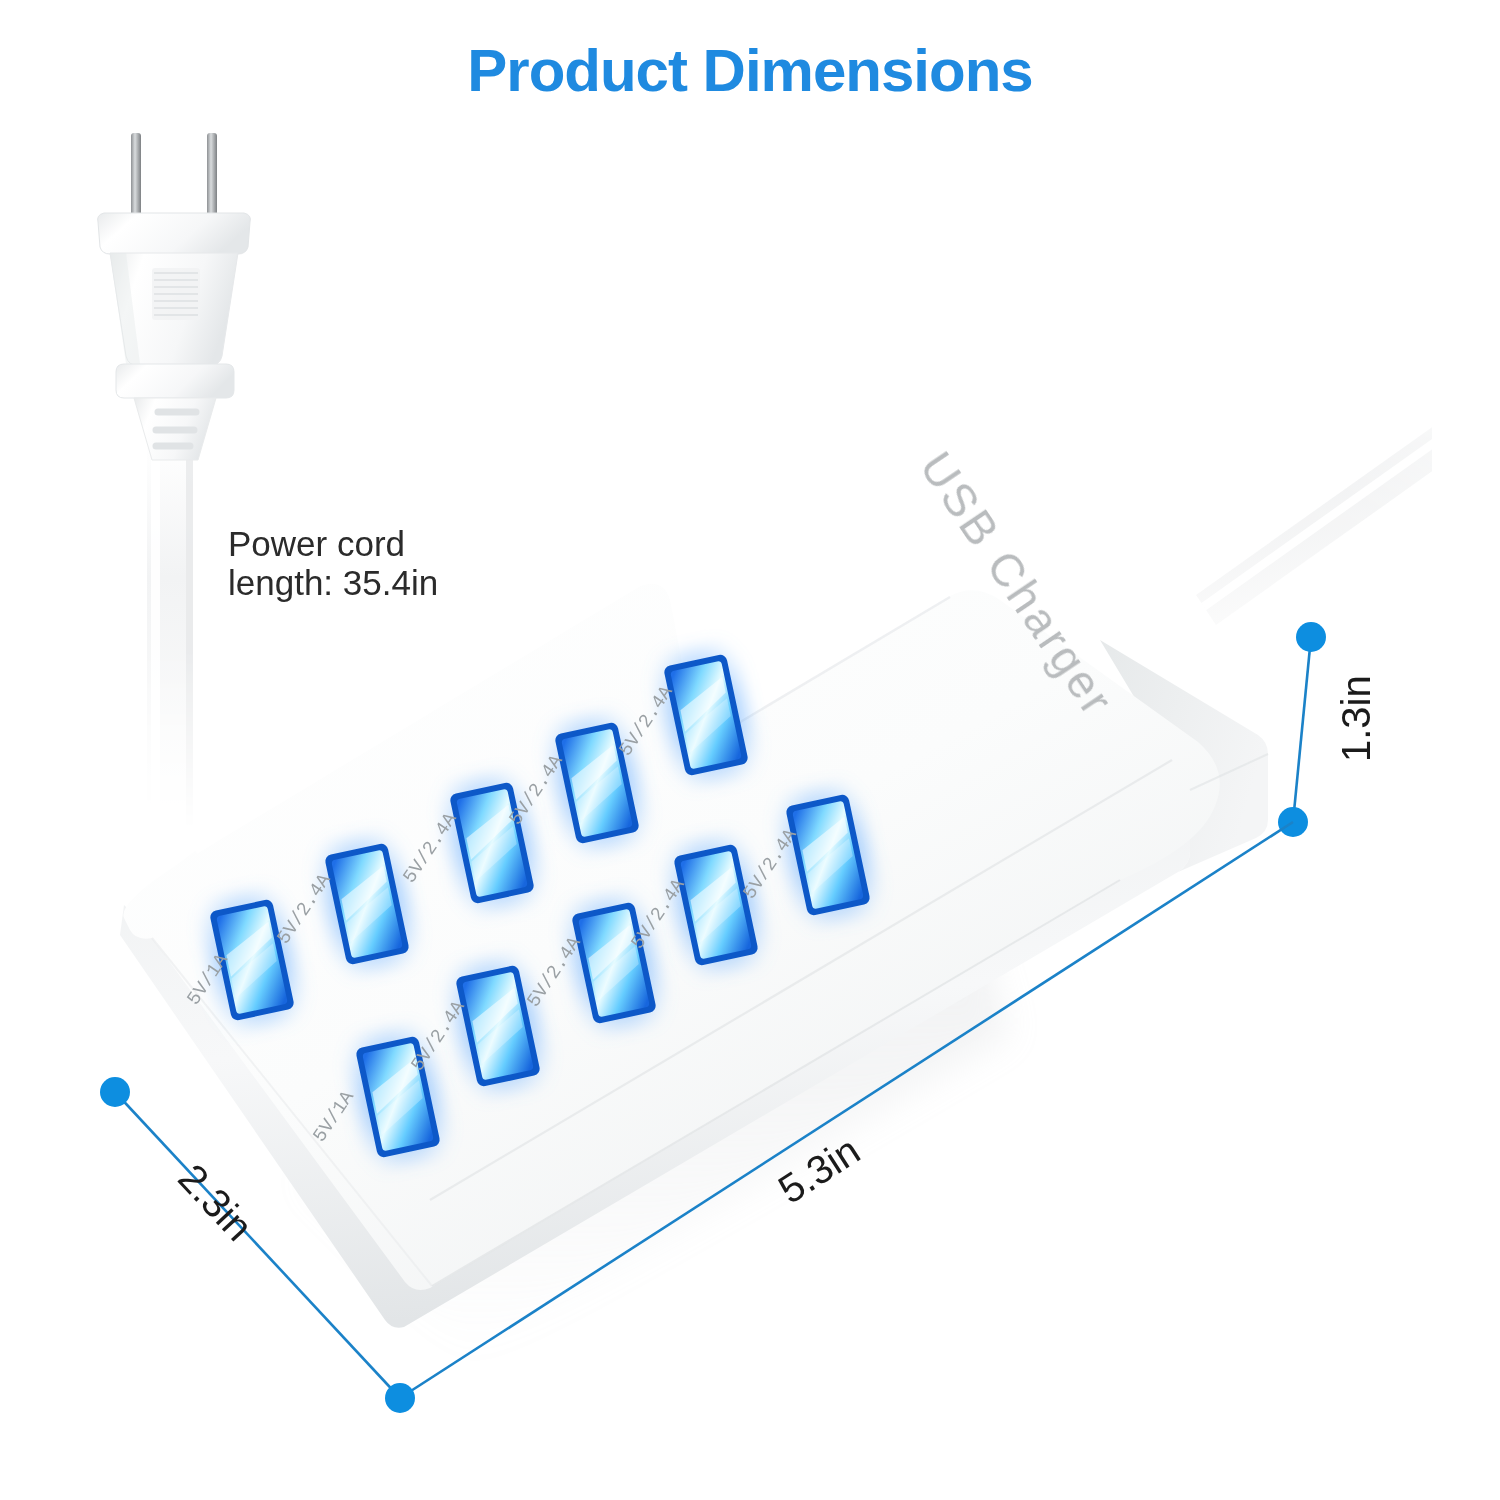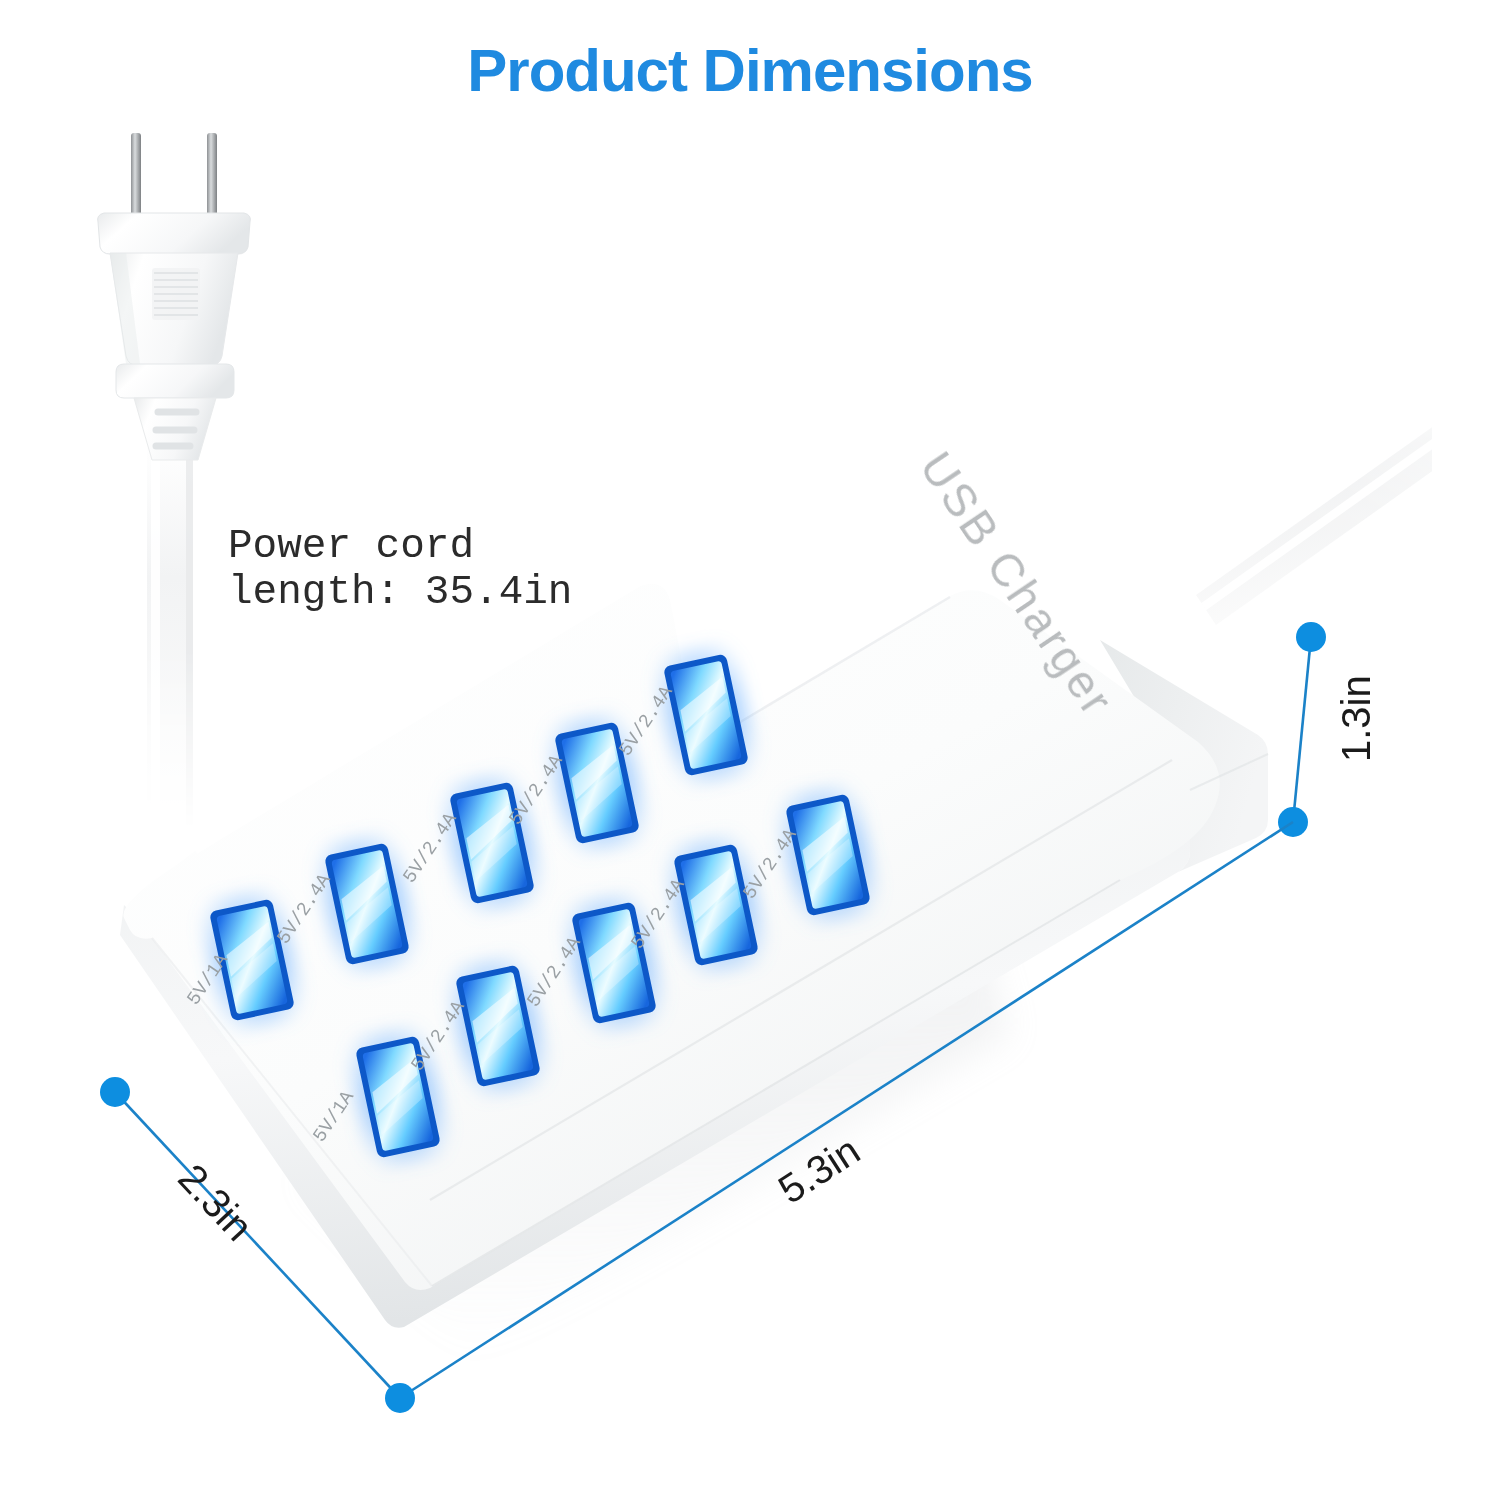--- a/index.html
+++ b/index.html
@@ -13,22 +13,22 @@
     position:absolute;left:0;top:36px;width:1500px;
     text-align:center;
     font-family:"Liberation Sans", sans-serif;
     font-size:60px;font-weight:bold;
     letter-spacing:-1px;
     color:#1f8ae0;
     white-space:nowrap;
   }
   .cordlabel{
     position:absolute;left:228px;top:524px;
-    font-family:Liberation Mono, monospace;
-    font-size:41px;font-weight:300;line-height:1.12;
+    font-family:Liberation Sans, sans-serif;
+    font-size:35px;font-weight:300;line-height:1.12;
     color:#2b2b2b;white-space:pre;
   }
   svg.art{position:absolute;left:0;top:0;width:1500px;height:1500px;}
   .dimtxt{
     font-family:"Liberation Sans", sans-serif;
     font-size:40px;font-weight:400;fill:#1b1b1b;
   }
   .brandtxt{
     font-family:"Liberation Sans", sans-serif;
     font-size:46px;font-weight:400;letter-spacing:3px;

